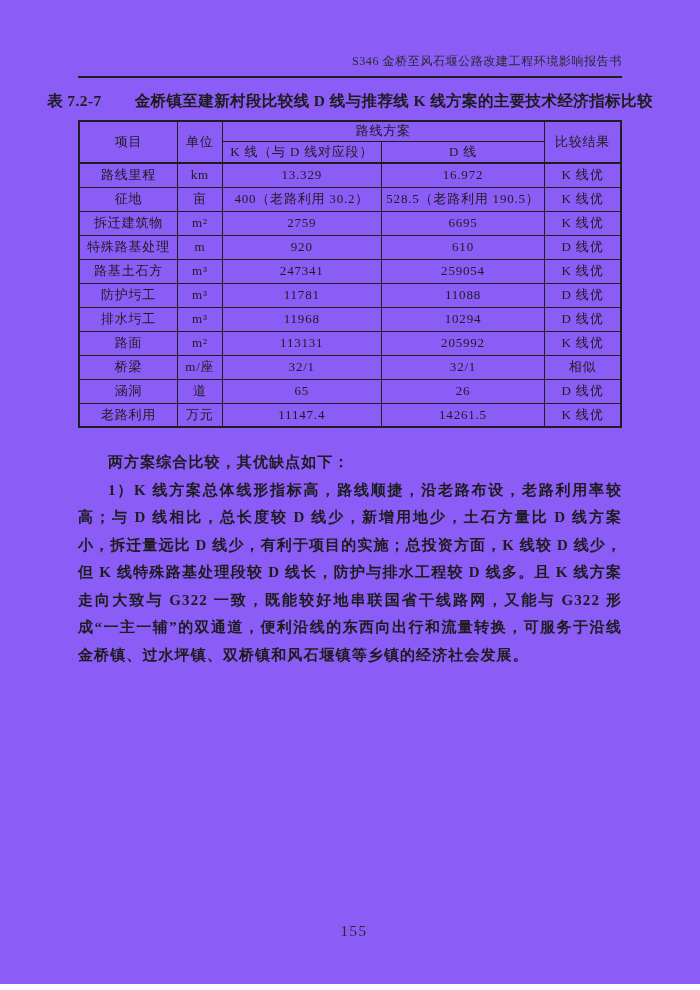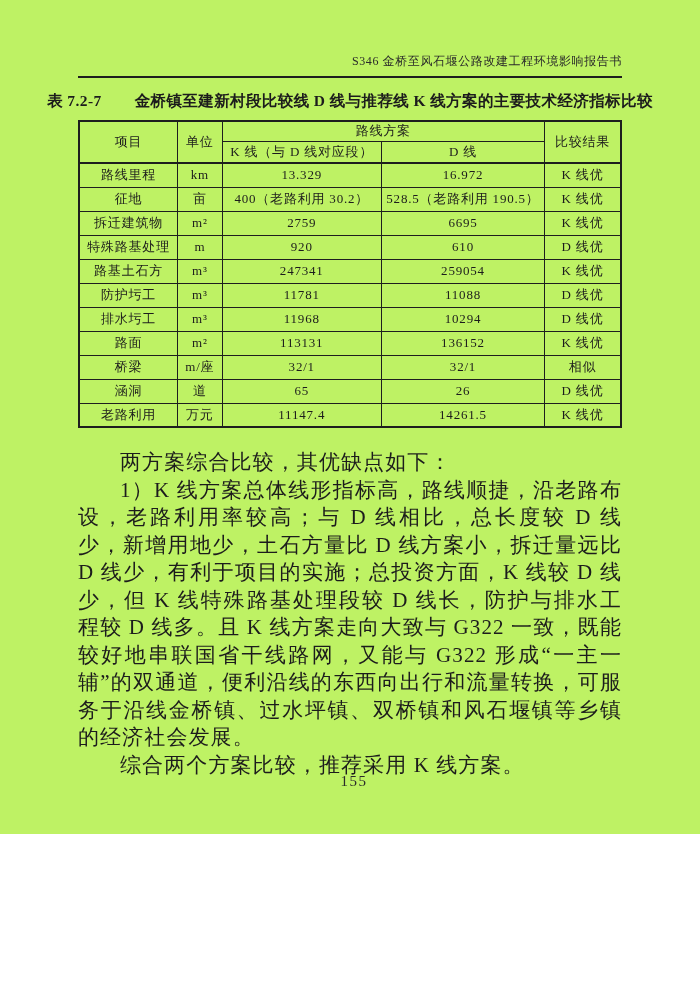--- a/index.html
+++ b/index.html
@@ -1,22 +1,22 @@
 <!DOCTYPE html>
 <html><head>
 <meta charset="utf-8">
 <style>
   * { box-sizing: border-box; }
   html, body { margin: 0; padding: 0; background: #ffffff; }
   .page {
     position: relative;
     width: 700px;
-    height: 834px;
+    height: 984px;
     margin: 0 auto;
-    background: #bef264;
+    background: #8b5cf6;
     padding: 54px 78px 0 78px;
     font-family: "Liberation Serif", "DejaVu Serif", serif;
     color: #1c1c1c;
     overflow: hidden;
   }
   .running-head {
     text-align: right;
     font-size: 12px;
     line-height: 15px;
     letter-spacing: 0.6px;
@@ -56,24 +56,25 @@
     padding: 0 2px;
     height: 24px;
     white-space: nowrap;
     overflow: hidden;
   }
   table.cmp thead tr.h1 th { height: 20px; }
   table.cmp thead tr.h2 th { height: 22px; }
   table.cmp thead { border-bottom: 2px solid #1e1e1e; }
   .body-text {
     margin-top: 21px;
-    font-size: 21px;
+    font-size: 15px;
     line-height: 27.5px;
     text-align: justify;
     letter-spacing: 1.1px;
+    font-weight: bold;
   }
   .body-text p { margin: 0; text-indent: 2em; }
   .page-number {
     position: absolute;
     bottom: 44px;
     left: 4px;
     width: 100%;
     text-align: center;
     font-size: 15px;
     letter-spacing: 1.5px;
@@ -170,21 +171,21 @@
     <td>m³</td>
     <td>11968</td>
     <td>10294</td>
     <td>D 线优</td>
   </tr>
 
   <tr>
     <td>路面</td>
     <td>m²</td>
     <td>113131</td>
-    <td>136152</td>
+    <td>205992</td>
     <td>K 线优</td>
   </tr>
 
   <tr>
     <td>桥梁</td>
     <td>m/座</td>
     <td>32/1</td>
     <td>32/1</td>
     <td>相似</td>
   </tr>
@@ -206,19 +207,18 @@
   </tr>
 </tbody>
   </table>
 
   <div class="body-text">
   <p>两方案综合比较，其优缺点如下：</p>
 
   <p>1）K 线方案总体线形指标高，路线顺捷，沿老路布设，老路利用率较高；与 D 线相比，总长度较 D 线少，新增用地少，土石方量比 D 线方案小，拆迁量远比 D 线少，有利于项目的实施；总投资方面，K 线较 D 线少，但 K 线特殊路基处理段较 D 线长，防护与排水工程较 D 线多。且 K 线方案走向大致与 G322 一致，既能较好地串联国省干线路网，又能与 G322 形成“一主一辅”的双通道，便利沿线的东西向出行和流量转换，可服务于沿线金桥镇、过水坪镇、双桥镇和风石堰镇等乡镇的经济社会发展。</p>
 
 
-  <p>综合两个方案比较，推荐采用 K 线方案。</p>
 
 </div>
 
   <div class="page-number">155</div>
 
 </div>
 
 </body></html>

